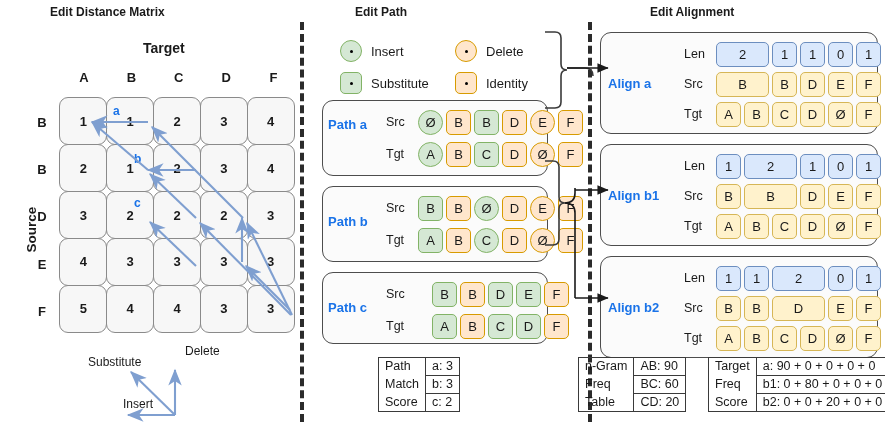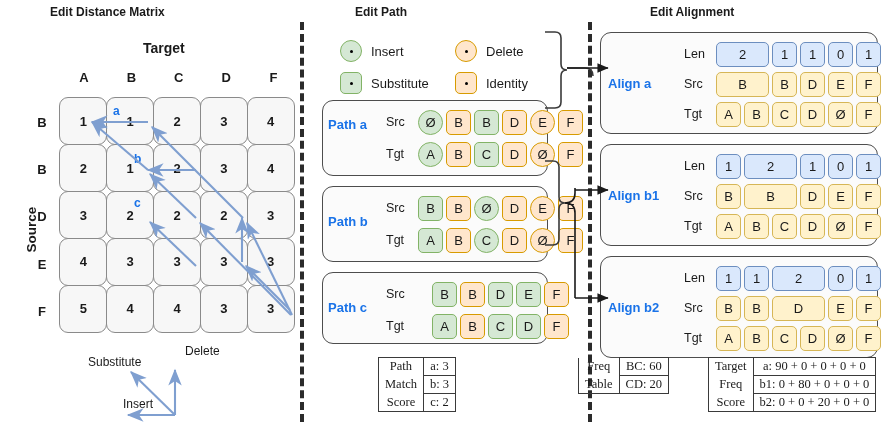--- a/index.html
+++ b/index.html
@@ -47,22 +47,22 @@
   .t-green-ci{background:#d5e8d4;border:1.5px solid #82b366;border-radius:50%;}
   .t-orange-ci{background:#ffe6cc;border:1.5px solid #d79b00;border-radius:50%;}
 
   
   .al-name{position:absolute;color:#1a73e8;font-weight:bold;font-size:13px;}
   .a-len{background:#dae8fc;border:1.5px solid #6c8ebf;border-radius:5px;}
   .a-cell{background:#fff2cc;border:1.5px solid #d6b656;border-radius:5px;}
 
   
   .ptab{position:absolute;border-collapse:collapse;font-size:12.5px;}
-  .ptab td{border:1.2px solid #3a3a3a;padding:1px 6px;text-align:center;
-           line-height:15px;white-space:nowrap;font-family:Liberation Serif, serif;}
+  .ptab td{border:1.2px solid #3a3a3a;padding:1px 6px;
+           line-height:15px;white-space:nowrap;}
 
   svg.ovl{position:absolute;left:0;top:0;width:885px;height:441px;pointer-events:none;}
 </style>
 </head>
 <body>
 
 <div class="panel-title" style="left:50px;top:5px;width:200px;">Edit Distance Matrix</div>
 <div class="panel-title" style="left:355px;top:5px;width:180px;">Edit Path</div>
 <div class="panel-title" style="left:650px;top:5px;width:200px;">Edit Alignment</div>
 
@@ -314,20 +314,24 @@
         </tr>
         <tr>
           <td style="border-top: none; border-bottom: 1.2px solid rgb(58, 58, 58);">Score</td>
           <td>c: 2</td>
         </tr>
       </tbody>
     </table>
     <table class="ptab" style="left: 578px; top: 357px;">
       <tbody>
         <tr>
+          <td style="border-top: 1.2px solid rgb(58, 58, 58); border-bottom: none;">n-Gram</td>
+          <td>AB: 90</td>
+        </tr>
+        <tr>
           <td style="border-top: none; border-bottom: none;">Freq</td>
           <td>BC: 60</td>
         </tr>
         <tr>
           <td style="border-top: none; border-bottom: 1.2px solid rgb(58, 58, 58);">Table</td>
           <td>CD: 20</td>
         </tr>
       </tbody>
     </table>
     <table class="ptab" style="left: 708px; top: 357px;">

